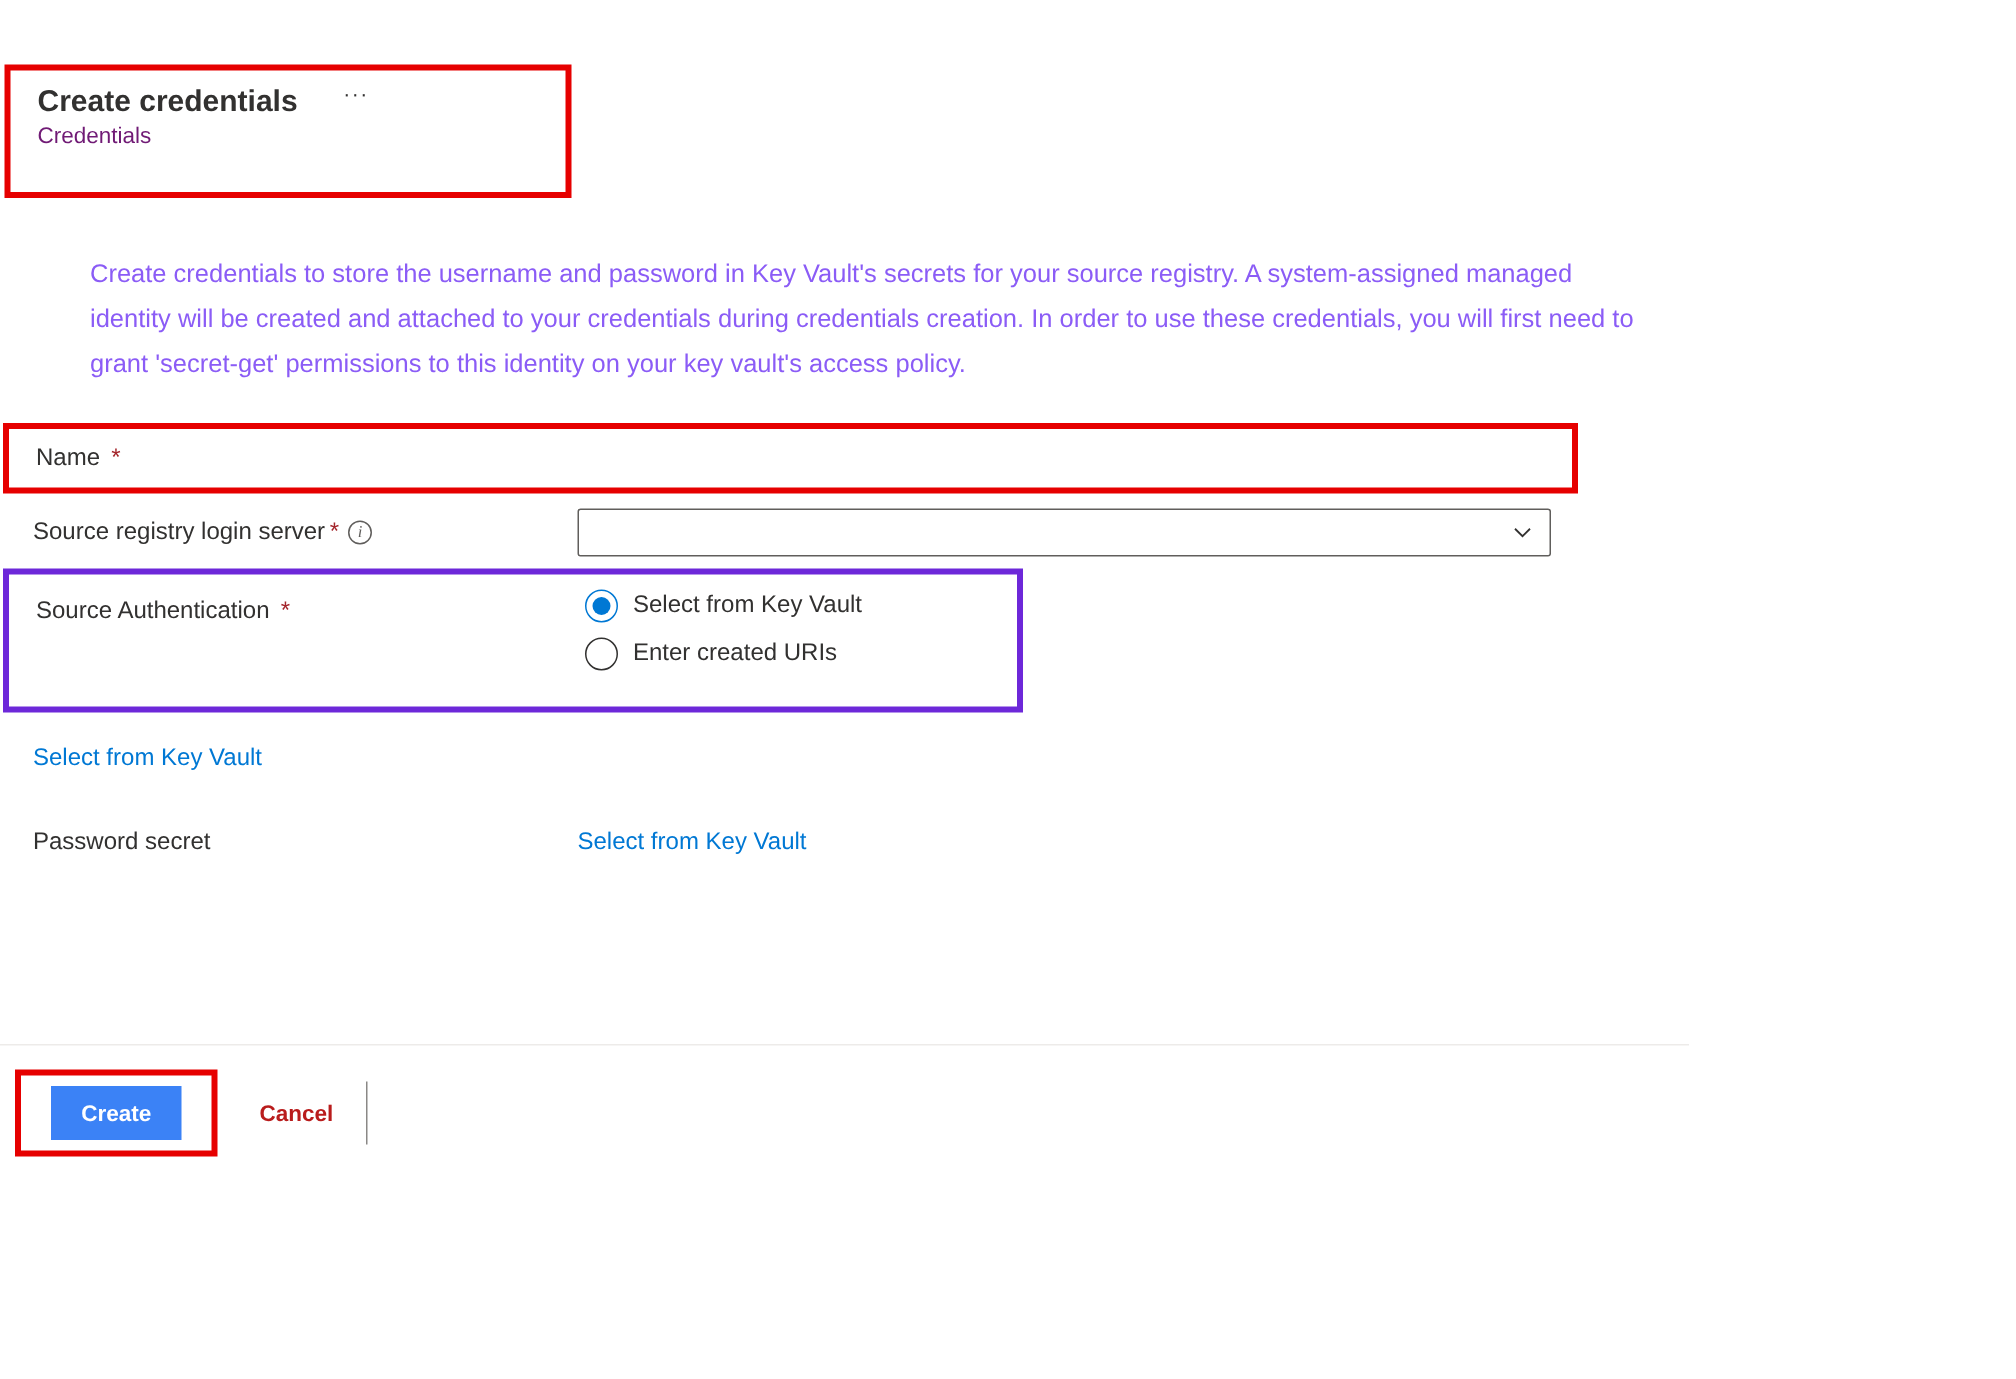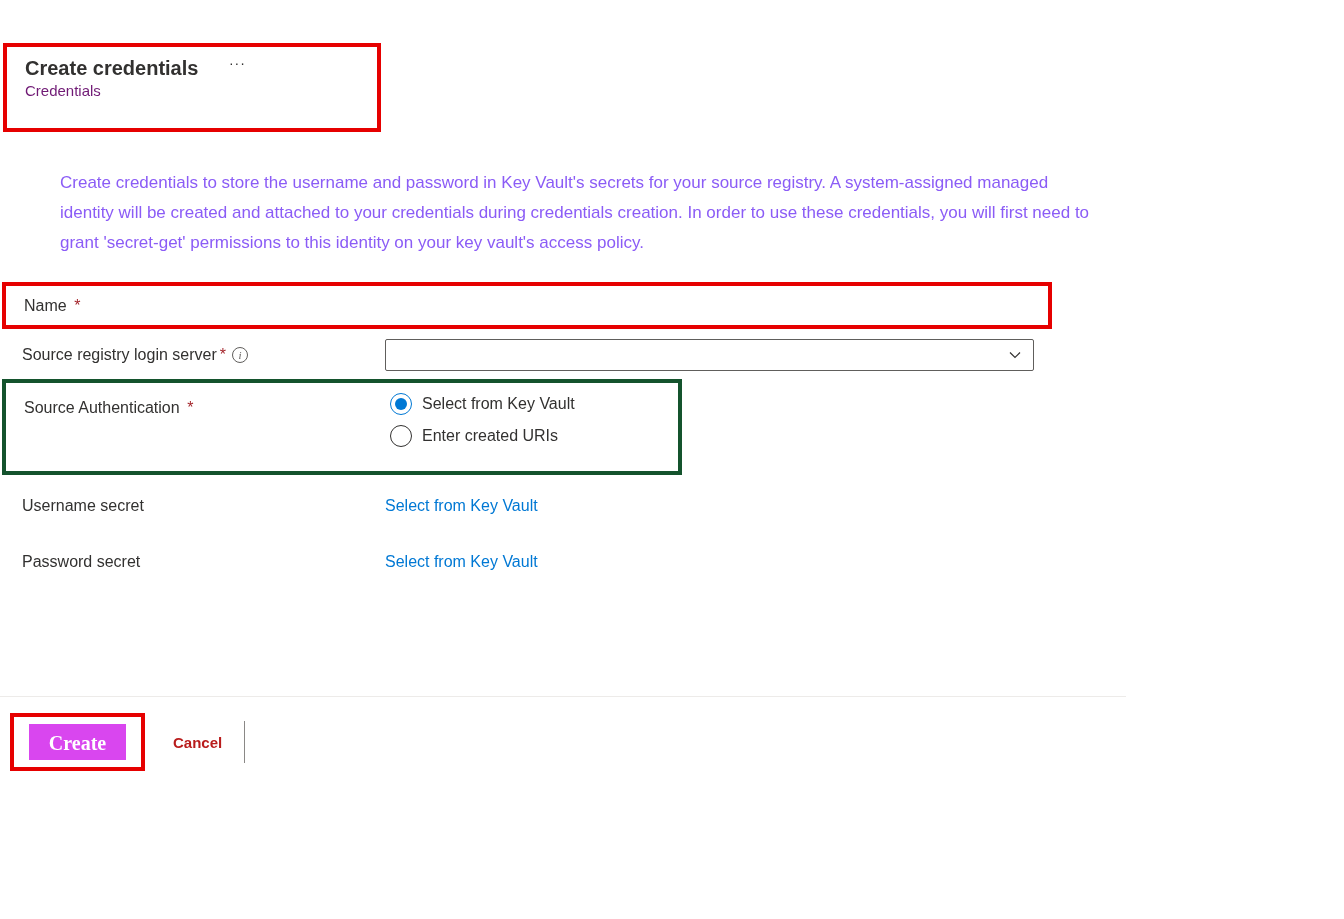--- a/index.html
+++ b/index.html
@@ -138,21 +138,21 @@
       top: 50%;
       transform: translateY(-50%);
       pointer-events: none;
     }
     .form-row-auth {
       position: absolute;
       left: 2px;
       top: 379px;
       width: 680px;
       height: 96px;
-      border: 4px solid #14532d;
+      border: 4px solid #6d28d9;
       display: flex;
     }
     .auth-label-wrap {
       padding-left: 18px;
       padding-top: 16px;
       width: 384px;
     }
     .radio-group {
       padding-top: 10px;
     }
@@ -222,28 +222,28 @@
       left: 10px;
       top: 713px;
       width: 135px;
       height: 58px;
       border: 4px solid #e60000;
       display: flex;
       align-items: center;
       justify-content: center;
     }
     .create-btn {
-      background: #d946ef;
+      background: #3b82f6;
       color: #ffffff;
       border: none;
-      font-size: 20px;
+      font-size: 15px;
       font-weight: 600;
       padding: 8px 20px;
       cursor: pointer;
-      font-family: Liberation Serif, serif;
+      font-family: Liberation Sans, sans-serif;
       height: 36px;
     }
     .cancel-btn-wrap {
       position: absolute;
       left: 155px;
       top: 721px;
       height: 42px;
       display: flex;
       align-items: center;
       padding: 0 22px 0 18px;
@@ -306,23 +306,20 @@
       <span class="radio-label">Select from Key Vault</span>
     </div>
     <div class="radio-option">
       <span class="radio-circle"></span>
       <span class="radio-label">Enter created URIs</span>
     </div>
   </div>
 </div>
 
 <div class="form-row-secret form-row-username">
-  <div class="secret-label-wrap">
-    <span class="form-label">Username secret</span>
-  </div>
   <button class="link-button">Select from Key Vault</button>
 </div>
 
 <div class="form-row-secret form-row-password">
   <div class="secret-label-wrap">
     <span class="form-label">Password secret</span>
   </div>
   <button class="link-button">Select from Key Vault</button>
 </div>
 

